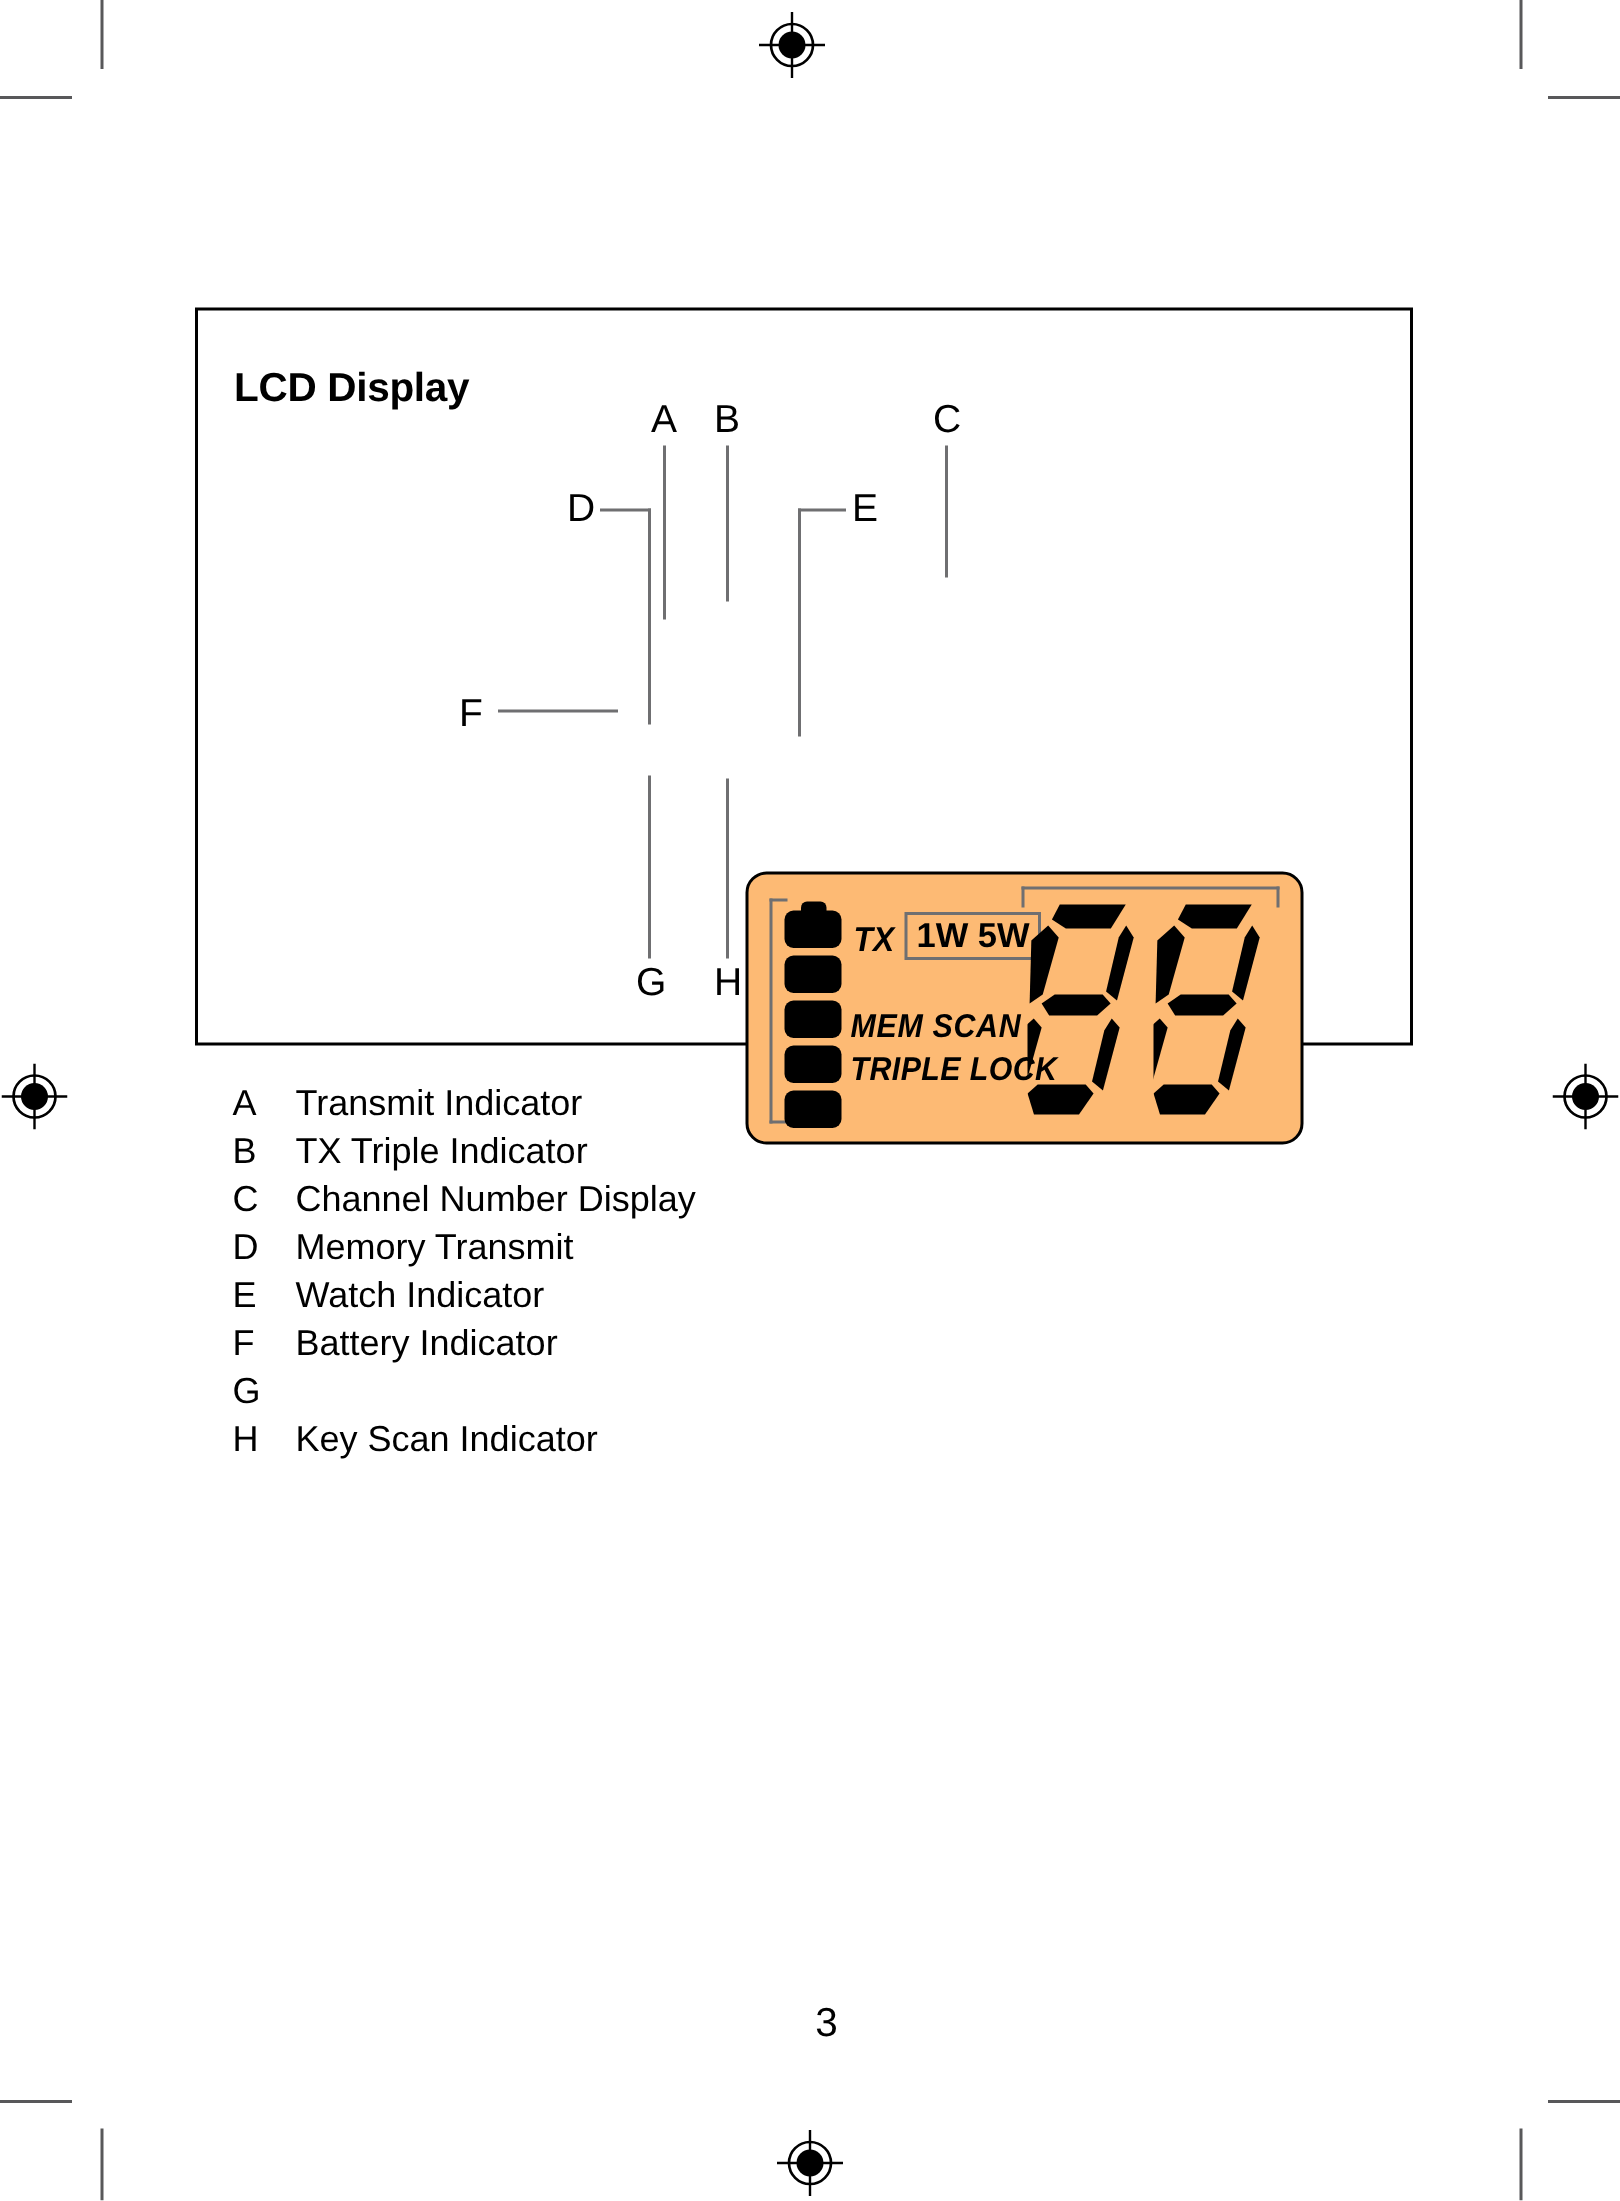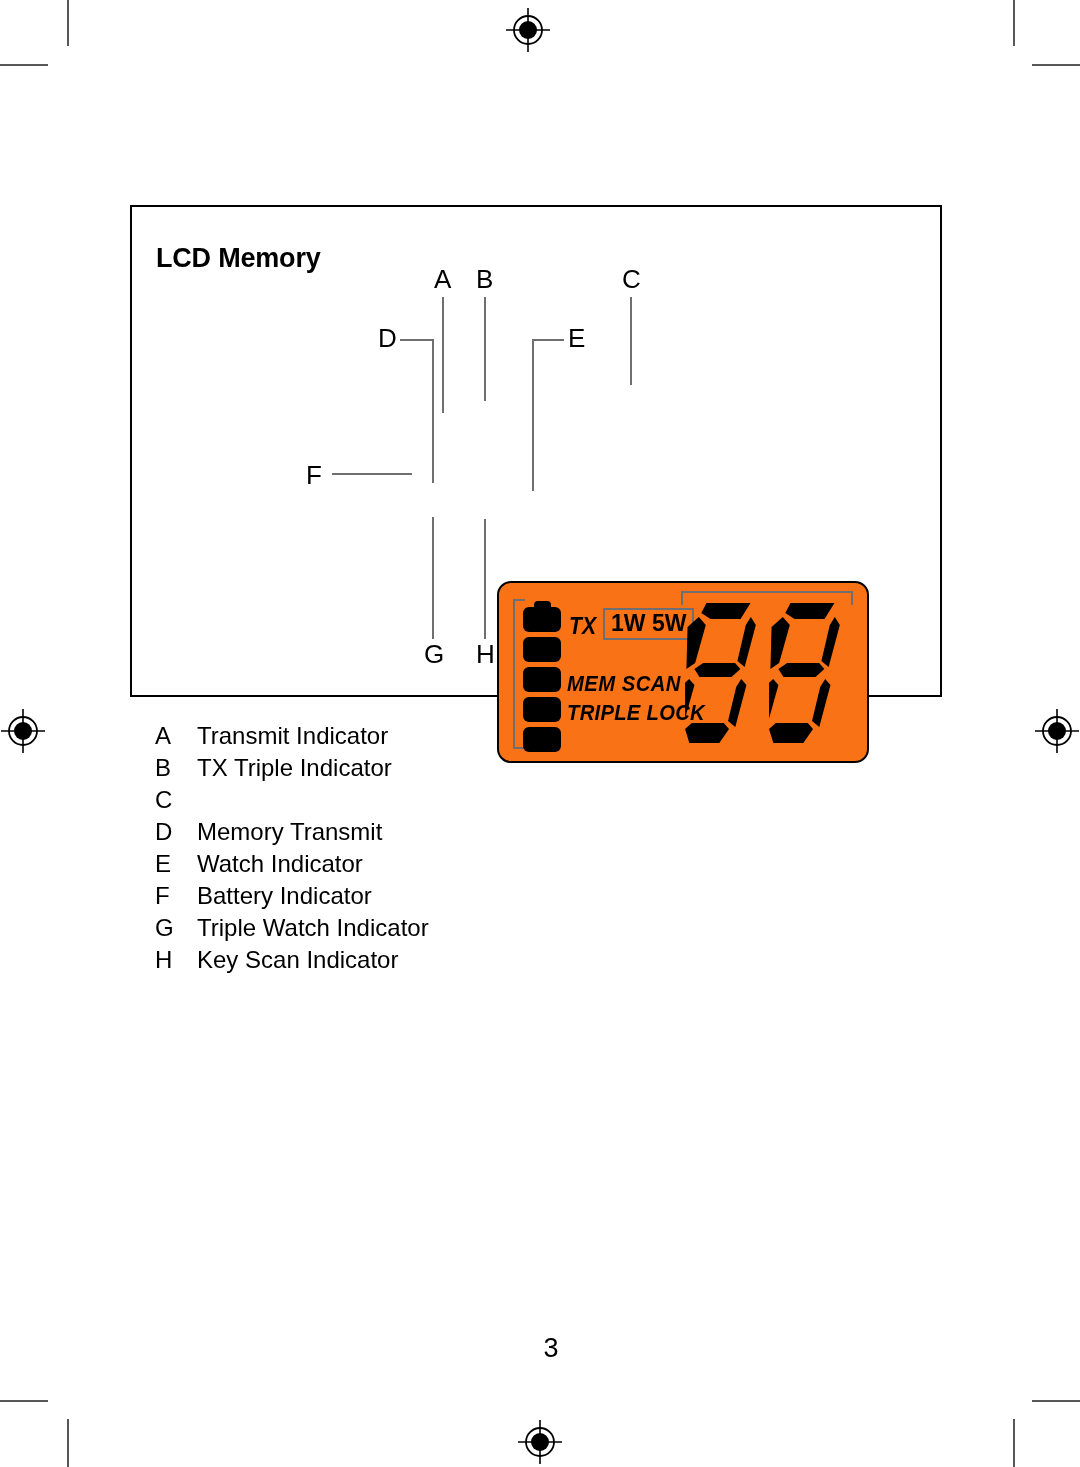--- a/index.html
+++ b/index.html
@@ -73,21 +73,21 @@
   
   #lcd-panel {
     position: absolute;
     left: 365px;
     top: 374px;
     width: 372px;
     height: 182px;
     border: 2px solid #000;
     border-radius: 14px;
     box-sizing: border-box;
-    background: #f97316;
+    background: #fdba74;
   }
 
   
   #battery-indicator {
     position: absolute;
     left: 24px;
     top: 18px;
     width: 38px;
     height: 146px;
   }
@@ -256,21 +256,21 @@
   <svg width="44" height="44" viewBox="0 0 44 44">
     <line x1="22" y1="0" x2="22" y2="44" stroke="#000" stroke-width="1.6"></line>
     <line x1="0" y1="22" x2="44" y2="22" stroke="#000" stroke-width="1.6"></line>
     <circle cx="22" cy="22" r="14" fill="none" stroke="#000" stroke-width="1.8"></circle>
     <circle cx="22" cy="22" r="9" fill="#000"></circle>
   </svg>
 </div>
 
 <div id="content-box">
 
-  <h1 id="page-title">LCD Memory</h1>
+  <h1 id="page-title">LCD Display</h1>
 
   <div class="callout" style="left:302px; top:59px;">A</div>
   <div class="callout" style="left:344px; top:59px;">B</div>
   <div class="callout" style="left:490px; top:59px;">C</div>
   <div class="callout" style="left:246px; top:118px;">D</div>
   <div class="callout" style="left:436px; top:118px;">E</div>
   <div class="callout" style="left:174px; top:255px;">F</div>
   <div class="callout" style="left:292px; top:434px;">G</div>
   <div class="callout" style="left:344px; top:434px;">H</div>
 
@@ -347,36 +347,36 @@
   <div class="legend-row">
     <span class="legend-key">A</span>
     <span class="legend-label">Transmit Indicator</span>
   </div>
   <div class="legend-row">
     <span class="legend-key">B</span>
     <span class="legend-label">TX Triple Indicator</span>
   </div>
   <div class="legend-row">
     <span class="legend-key">C</span>
+    <span class="legend-label">Channel Number Display</span>
   </div>
   <div class="legend-row">
     <span class="legend-key">D</span>
     <span class="legend-label">Memory Transmit</span>
   </div>
   <div class="legend-row">
     <span class="legend-key">E</span>
     <span class="legend-label">Watch Indicator</span>
   </div>
   <div class="legend-row">
     <span class="legend-key">F</span>
     <span class="legend-label">Battery Indicator</span>
   </div>
   <div class="legend-row">
     <span class="legend-key">G</span>
-    <span class="legend-label">Triple Watch Indicator</span>
   </div>
   <div class="legend-row">
     <span class="legend-key">H</span>
     <span class="legend-label">Key Scan Indicator</span>
   </div>
 </div>
 
 <div id="page-number">
   <span>3</span>
 </div>

